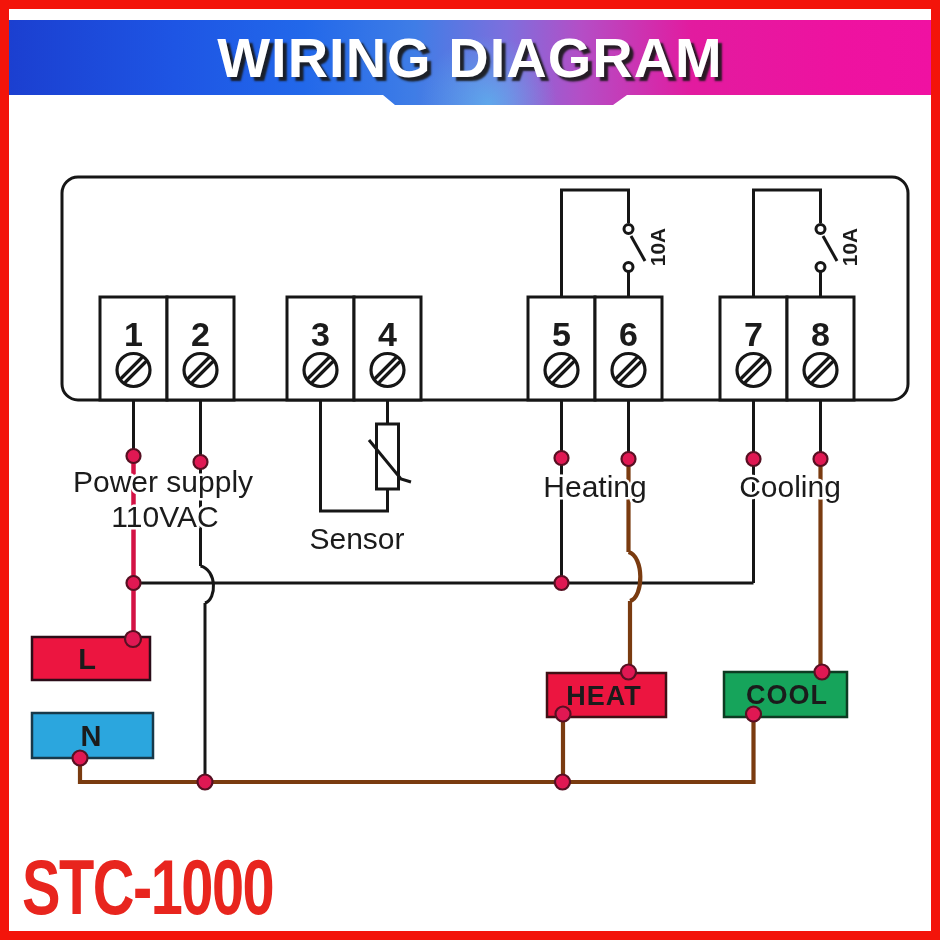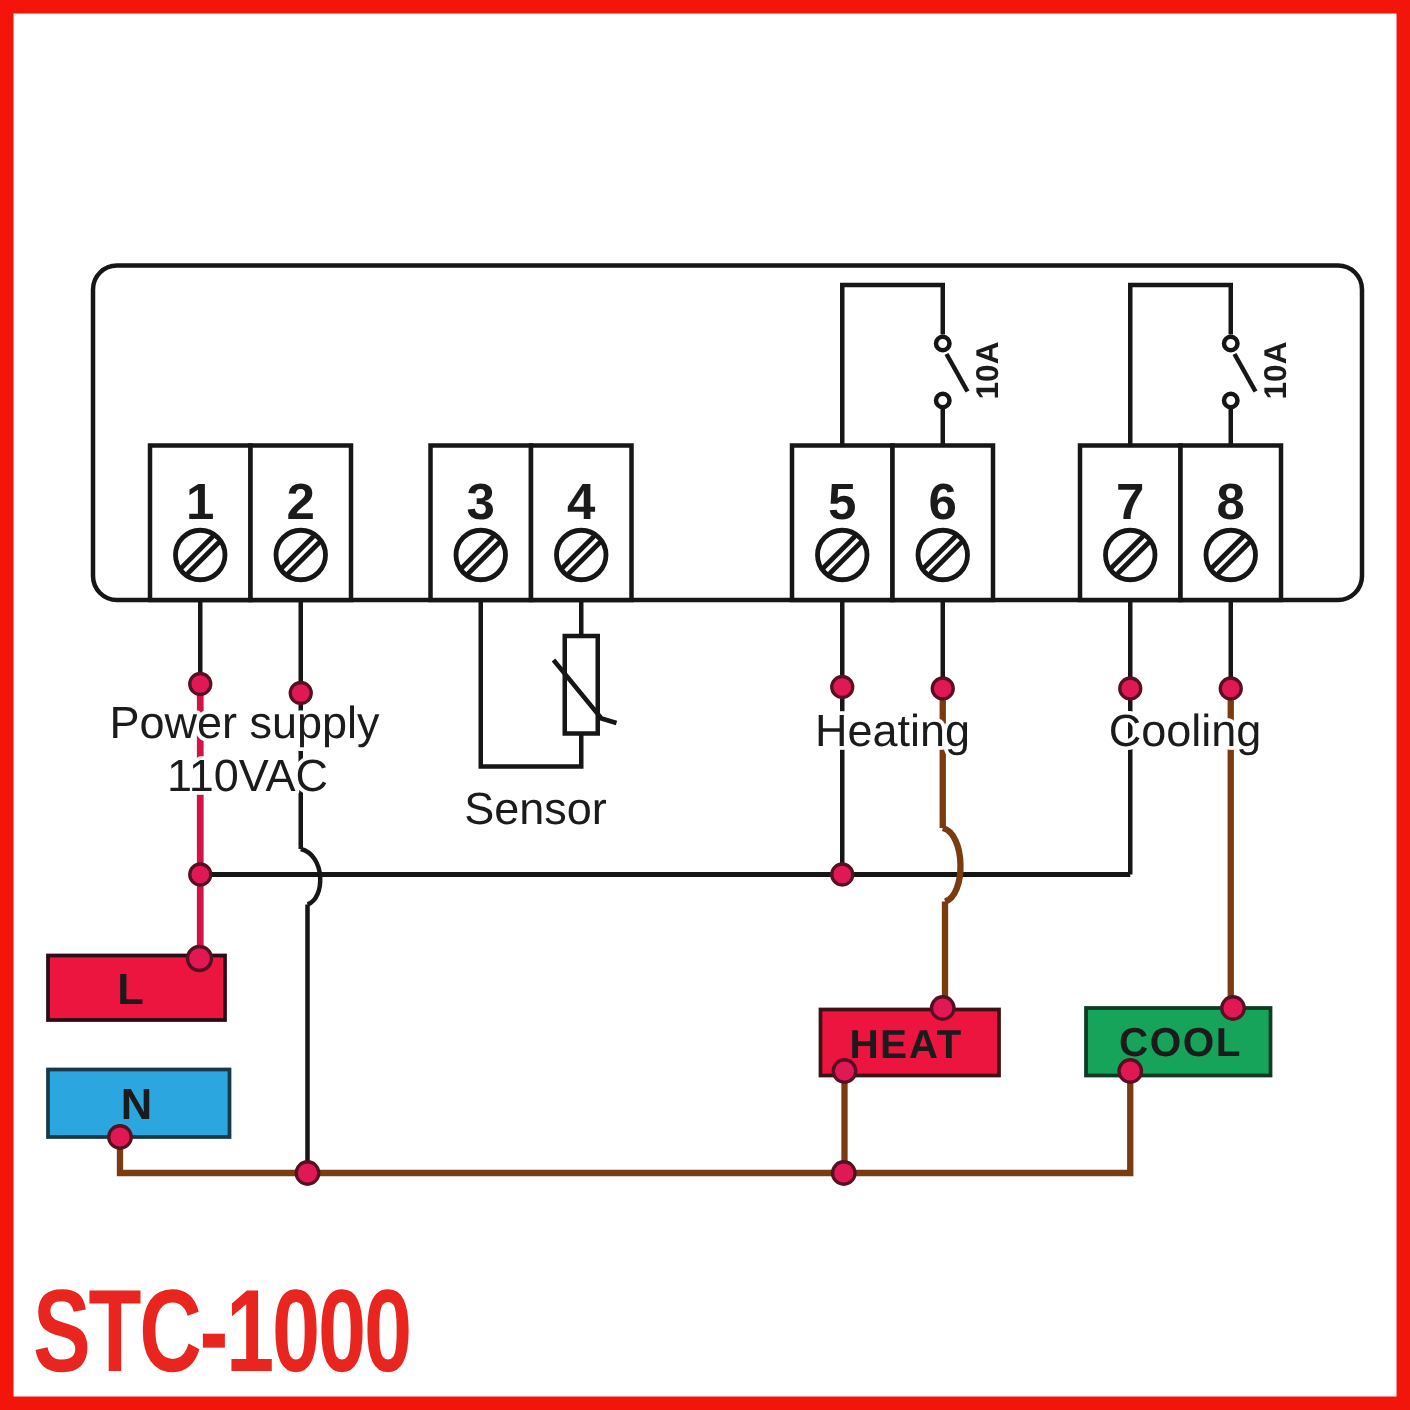--- a/index.html
+++ b/index.html
@@ -39,20 +39,23 @@
 
   
   .model{position:absolute;left:22px;top:842px;font-size:78px;font-weight:bold;color:#e8251e;
     letter-spacing:-2px;transform:scaleX(.74);transform-origin:left center;white-space:nowrap;z-index:10;}
 </style>
 </head>
 <body>
 
 <div class="page">
 
+  <div class="banner">
+    <div class="banner-title">WIRING DIAGRAM</div>
+  </div>
 
   <svg class="diagram" width="940" height="940" viewBox="0 0 940 940">
 
     <rect x="62" y="177" width="846" height="223" rx="16" class="blk" stroke-width="3.5"></rect>
 
     <g>
       <path class="blk" d="M561.5,298 V190 H628.5 V223"></path>
       <path class="blk" d="M628.5,272 V298"></path>
       <line class="blk" x1="631" y1="236" x2="645" y2="261"></line>
       <circle class="pin" cx="628.5" cy="229" r="4.5"></circle>

